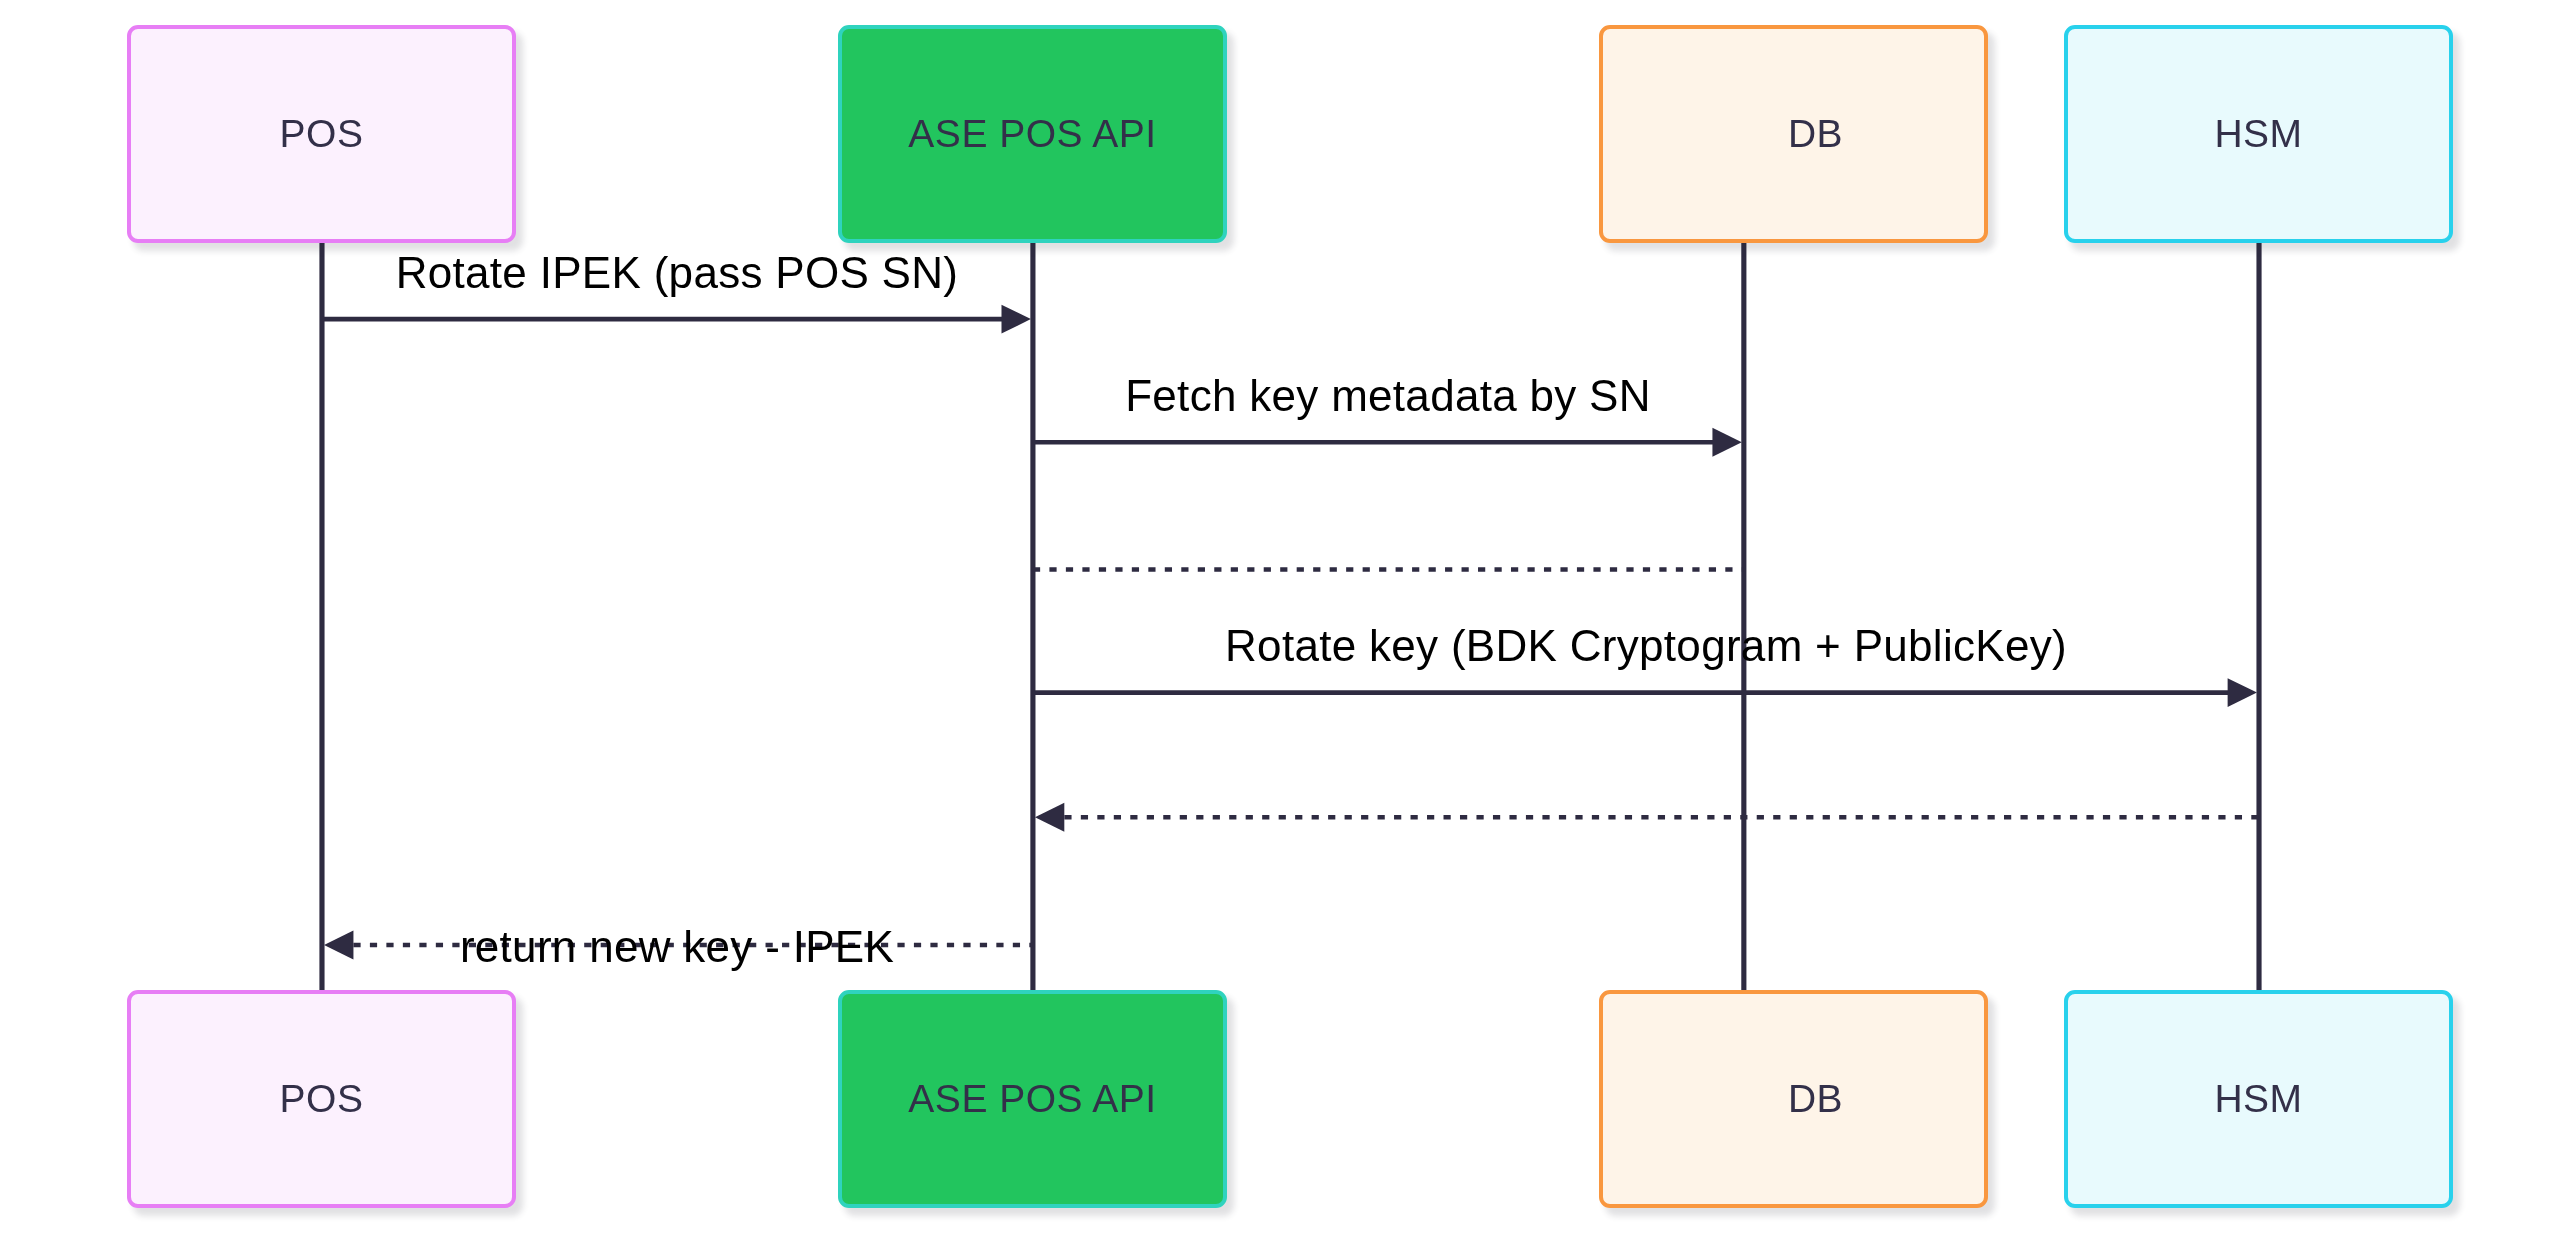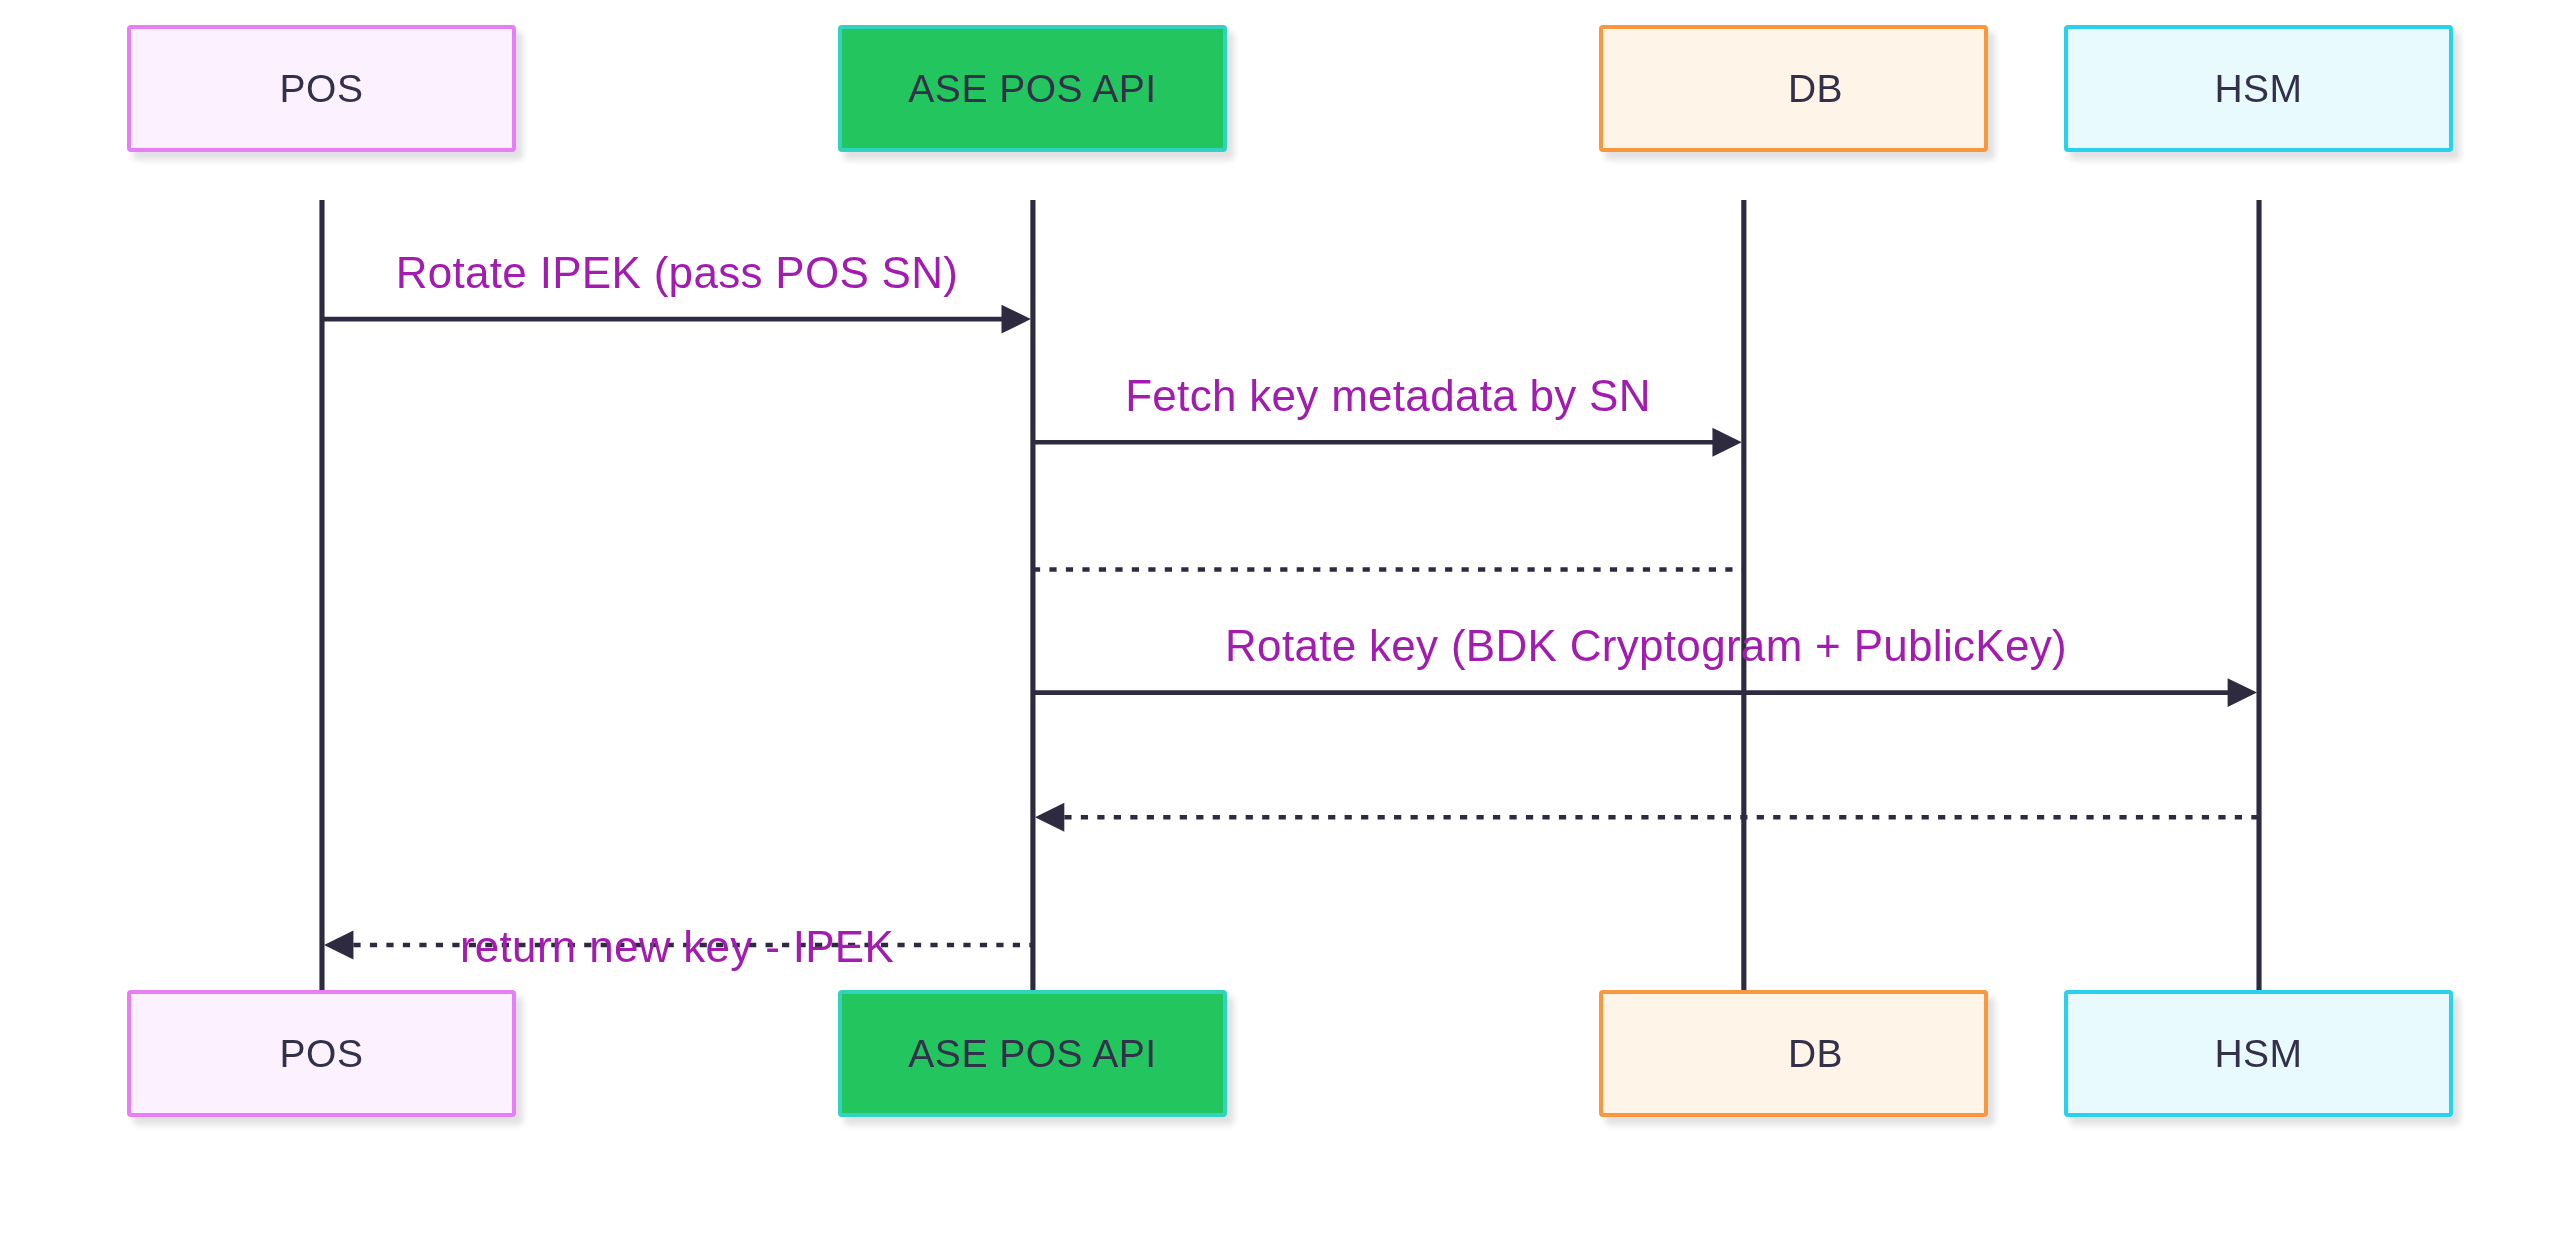--- a/index.html
+++ b/index.html
@@ -13,22 +13,22 @@
   }
   .lines-layer {
     position: absolute;
     left: 0; top: 0;
     width: 2581px; height: 1260px;
   }
   
   .actor {
     position: absolute;
     width: 389px;
-    height: 127px;
-    border-radius: 4px;
+    height: 218px;
+    border-radius: 11px;
     border: 4.6px solid;
     box-sizing: border-box;
     display: flex;
     align-items: center;
     justify-content: center;
     font-size: 39px;
     font-weight: 500;
     color: #333049;
     box-shadow: 6.2px 7.2px 6.2px rgba(40, 40, 60, 0.14);
     letter-spacing: 0.5px;
@@ -39,21 +39,21 @@
   .actor.pos  { left: 127px;  border-color: #E77EF5; background: #FCF1FE; }
   .actor.ase  { left: 838px; border-color: #2FD3BE; background: #22c55e; }
   .actor.db   { left: 1599px; border-color: #F9973F; background: #FEF4E8; padding-left: 44px; }
   .actor.hsm  { left: 2064px; border-color: #28D1EC; background: #E8FAFD; }
   
   .msg-label {
     position: absolute;
     transform: translate(-50%, -50%);
     font-size: 44px;
     font-weight: 500;
-    color: #a21caf;
+    color: #000000;
     white-space: nowrap;
     letter-spacing: 0.3px;
   }
   .ml1 { left: 677px; top: 273px;  }
   .ml2 { left: 1388px; top: 396px;  }
   .ml3 { left: 1388px; top: 523px; }
   .ml4 { left: 1646px; top: 646px; }
   .ml5 { left: 1646px; top: 771px; }
   .ml6 { left: 677px; top: 899px; margin-top: 48px; }
 </style>

